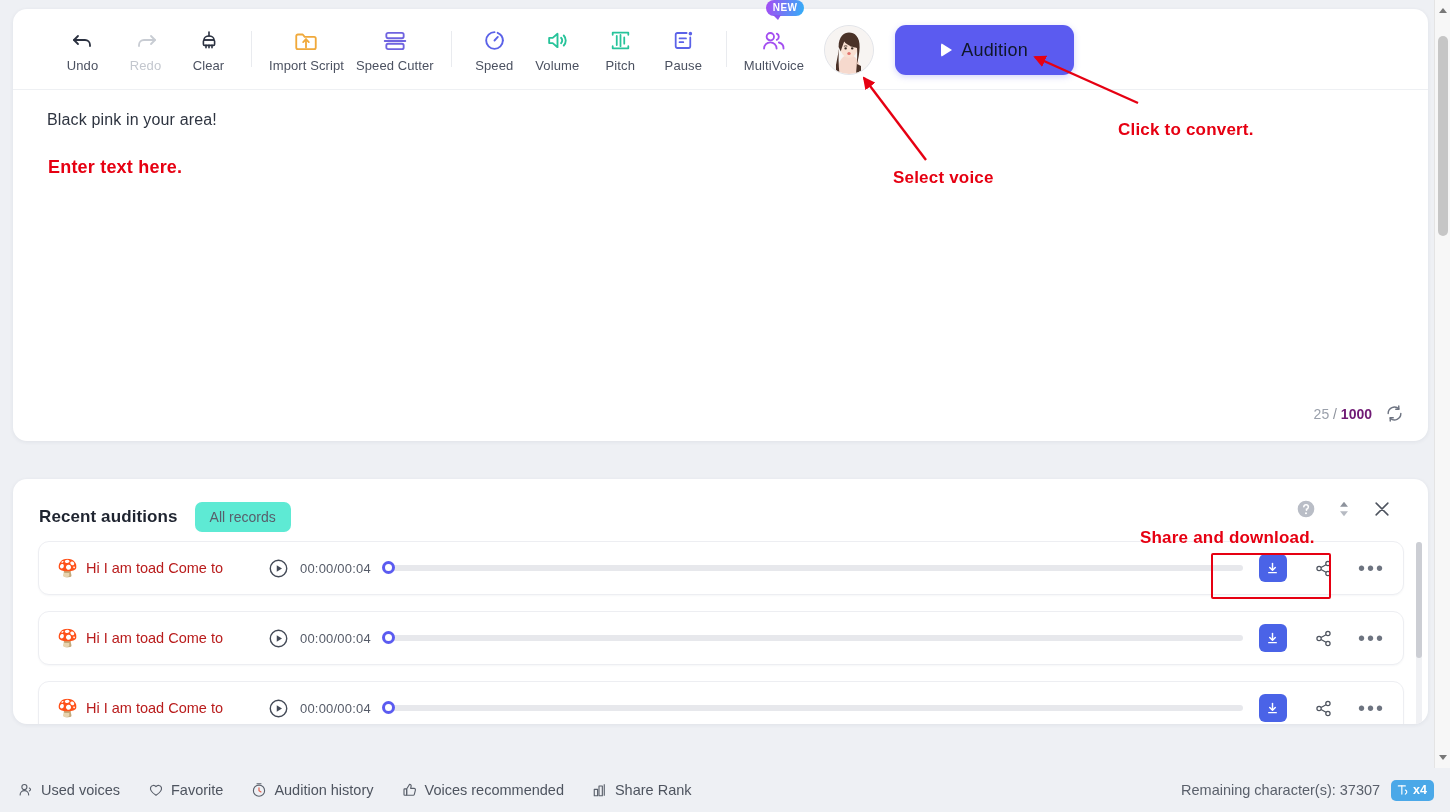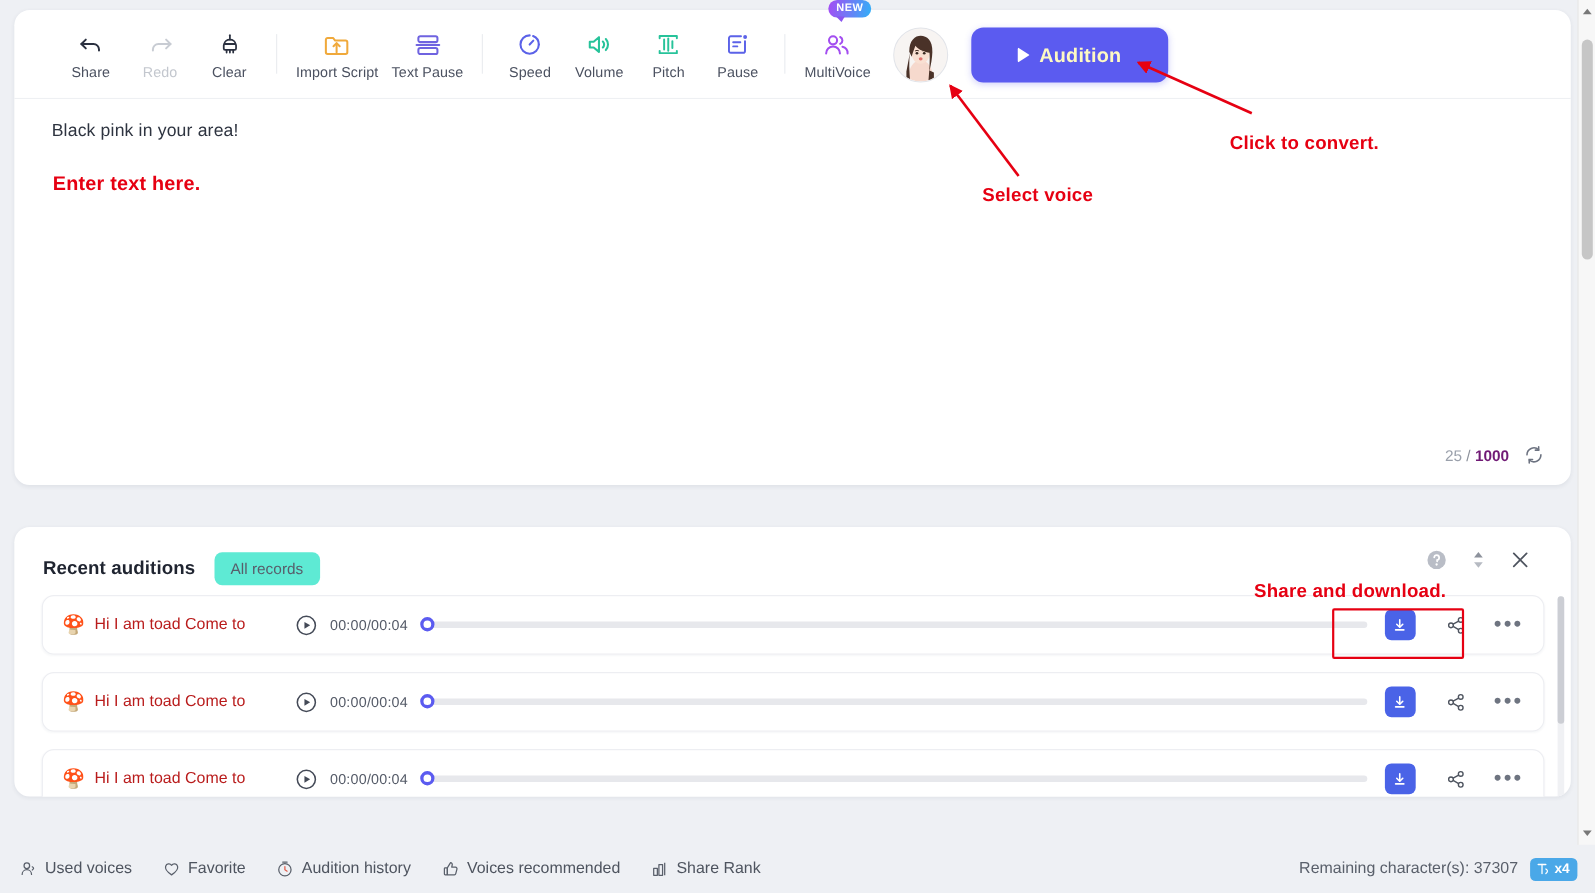--- a/index.html
+++ b/index.html
@@ -55,21 +55,21 @@
     border: 1px solid #e2e4e9; overflow: hidden; margin: 16px 0 0 14px;
     cursor: pointer; background: #f6f3f1; position: relative; flex: none;
   }
   .avatar svg { display: block; }
 
   
   .audition-btn {
     margin: 16px 0 0 21px; width: 179px; height: 50px;
     background: #5b5bf0; border-radius: 11px;
     display: flex; align-items: center; justify-content: center; gap: 9px;
-    color: #fef9c3; font-size: 18px; font-weight: bold; letter-spacing: .2px;
+    color: #0f172a; font-size: 18px; font-weight: normal; letter-spacing: .2px;
     cursor: pointer; flex: none;
     box-shadow: 0 2px 6px rgba(91,91,240,.25);
   }
   .play-tri {
     width: 0; height: 0; border-left: 11px solid #fff;
     border-top: 7px solid transparent; border-bottom: 7px solid transparent;
     border-radius: 2px;
   }
 
   
@@ -195,21 +195,21 @@
 
     <div class="toolbar">
 
       <div class="tool" style="margin-left:38px">
         <span class="ic">
           <svg width="24" height="24" viewBox="0 0 24 24" fill="none" stroke="#2b3140" stroke-width="1.8" stroke-linecap="round" stroke-linejoin="round">
             <path d="M7 7 L3 11 L7 15"></path>
               <path d="M3 11 H14 a5 5 0 0 1 5 5 v1"></path>
           </svg>
         </span>
-        <span class="lb">Share</span>
+        <span class="lb">Undo</span>
       </div>
 
       <div class="tool disabled">
         <span class="ic">
           <svg width="24" height="24" viewBox="0 0 24 24" fill="none" stroke="#c8ccd3" stroke-width="1.8" stroke-linecap="round" stroke-linejoin="round">
             <path d="M17 7 L21 11 L17 15"></path>
               <path d="M21 11 H10 a5 5 0 0 0 -5 5 v1"></path>
           </svg>
         </span>
         <span class="lb">Redo</span>
@@ -241,21 +241,21 @@
       </div>
 
       <div class="tool wide">
         <span class="ic">
           <svg width="26" height="26" viewBox="0 0 24 24" fill="none" stroke="#6f63e0" stroke-width="1.7" stroke-linecap="round" stroke-linejoin="round">
             <rect x="4" y="4.5" width="16" height="5" rx="1.6"></rect>
             <rect x="4" y="14.5" width="16" height="5" rx="1.6"></rect>
             <path d="M2.5 12 H21.5"></path>
           </svg>
         </span>
-        <span class="lb">Text Pause</span>
+        <span class="lb">Speed Cutter</span>
       </div>
 
       <div class="vdiv"></div>
 
       <div class="tool">
         <span class="ic">
           <svg width="25" height="25" viewBox="0 0 24 24" fill="none" stroke="#5b62e8" stroke-width="1.8" stroke-linecap="round" stroke-linejoin="round">
             <path d="M12 4 a8 8 0 1 0 8 8"></path>
               <path d="M20 12 a8 8 0 0 0 -5-7.4"></path>
             <path d="M12 12 L15.2 8.6"></path>

